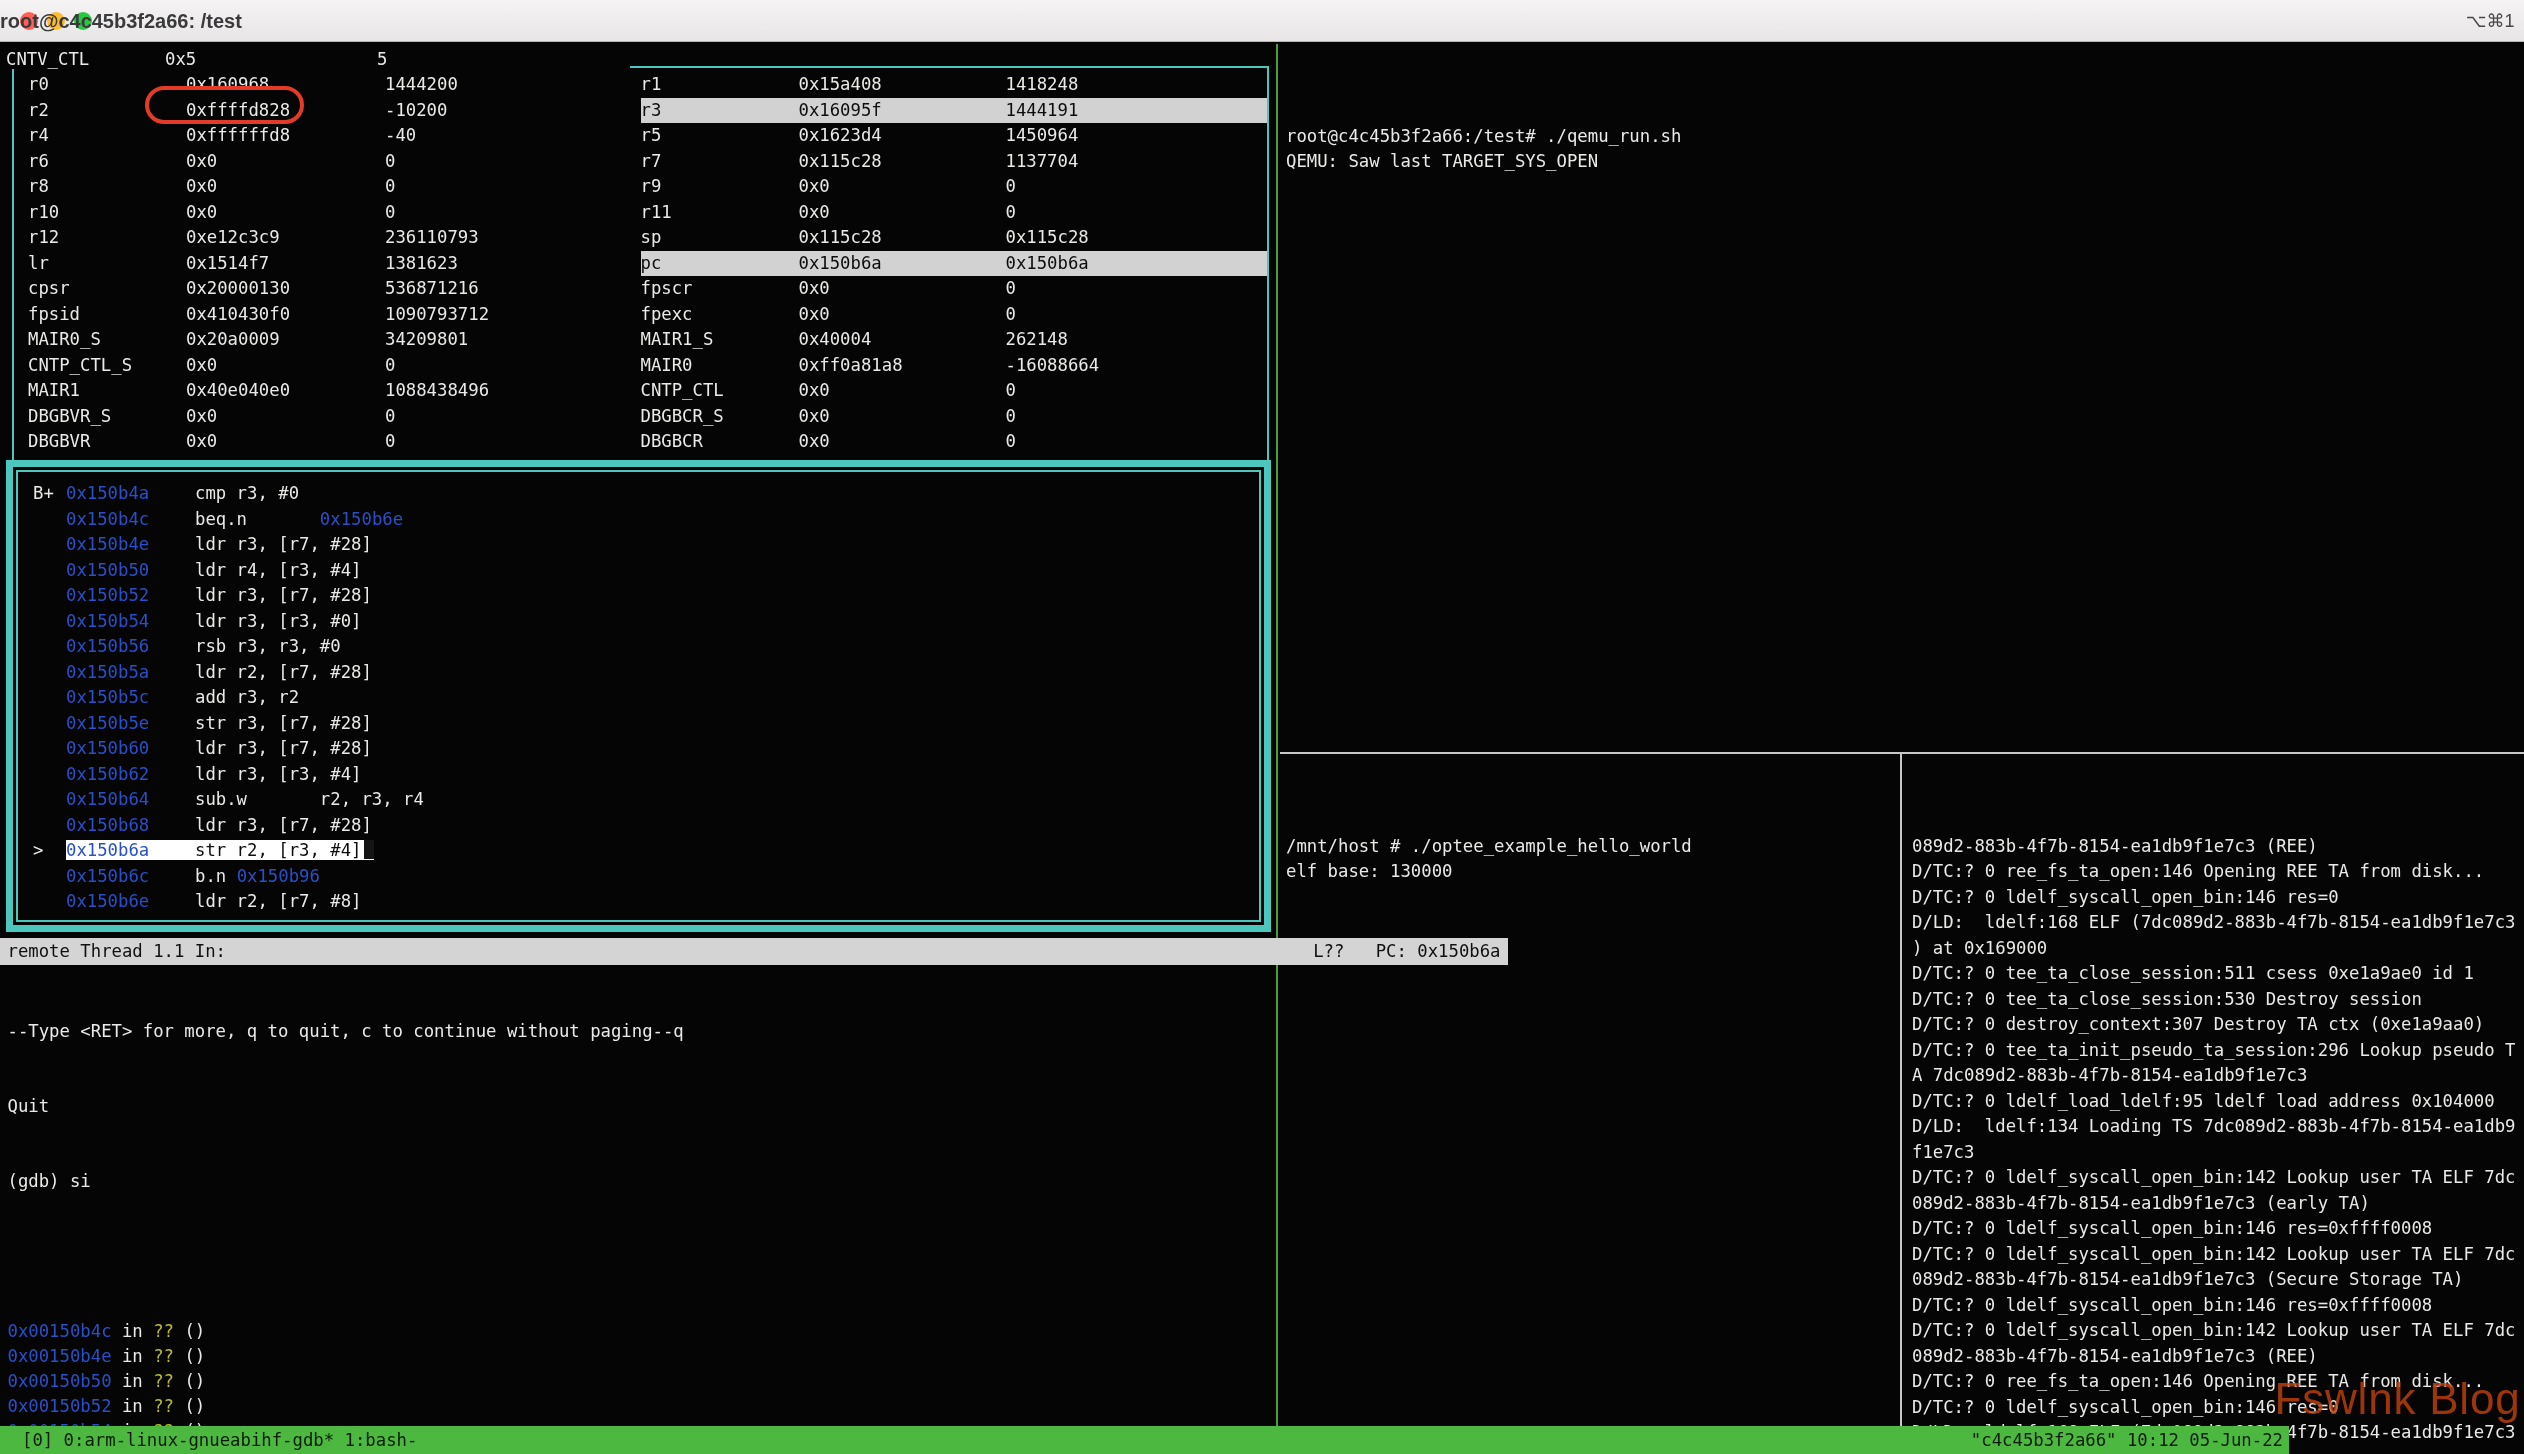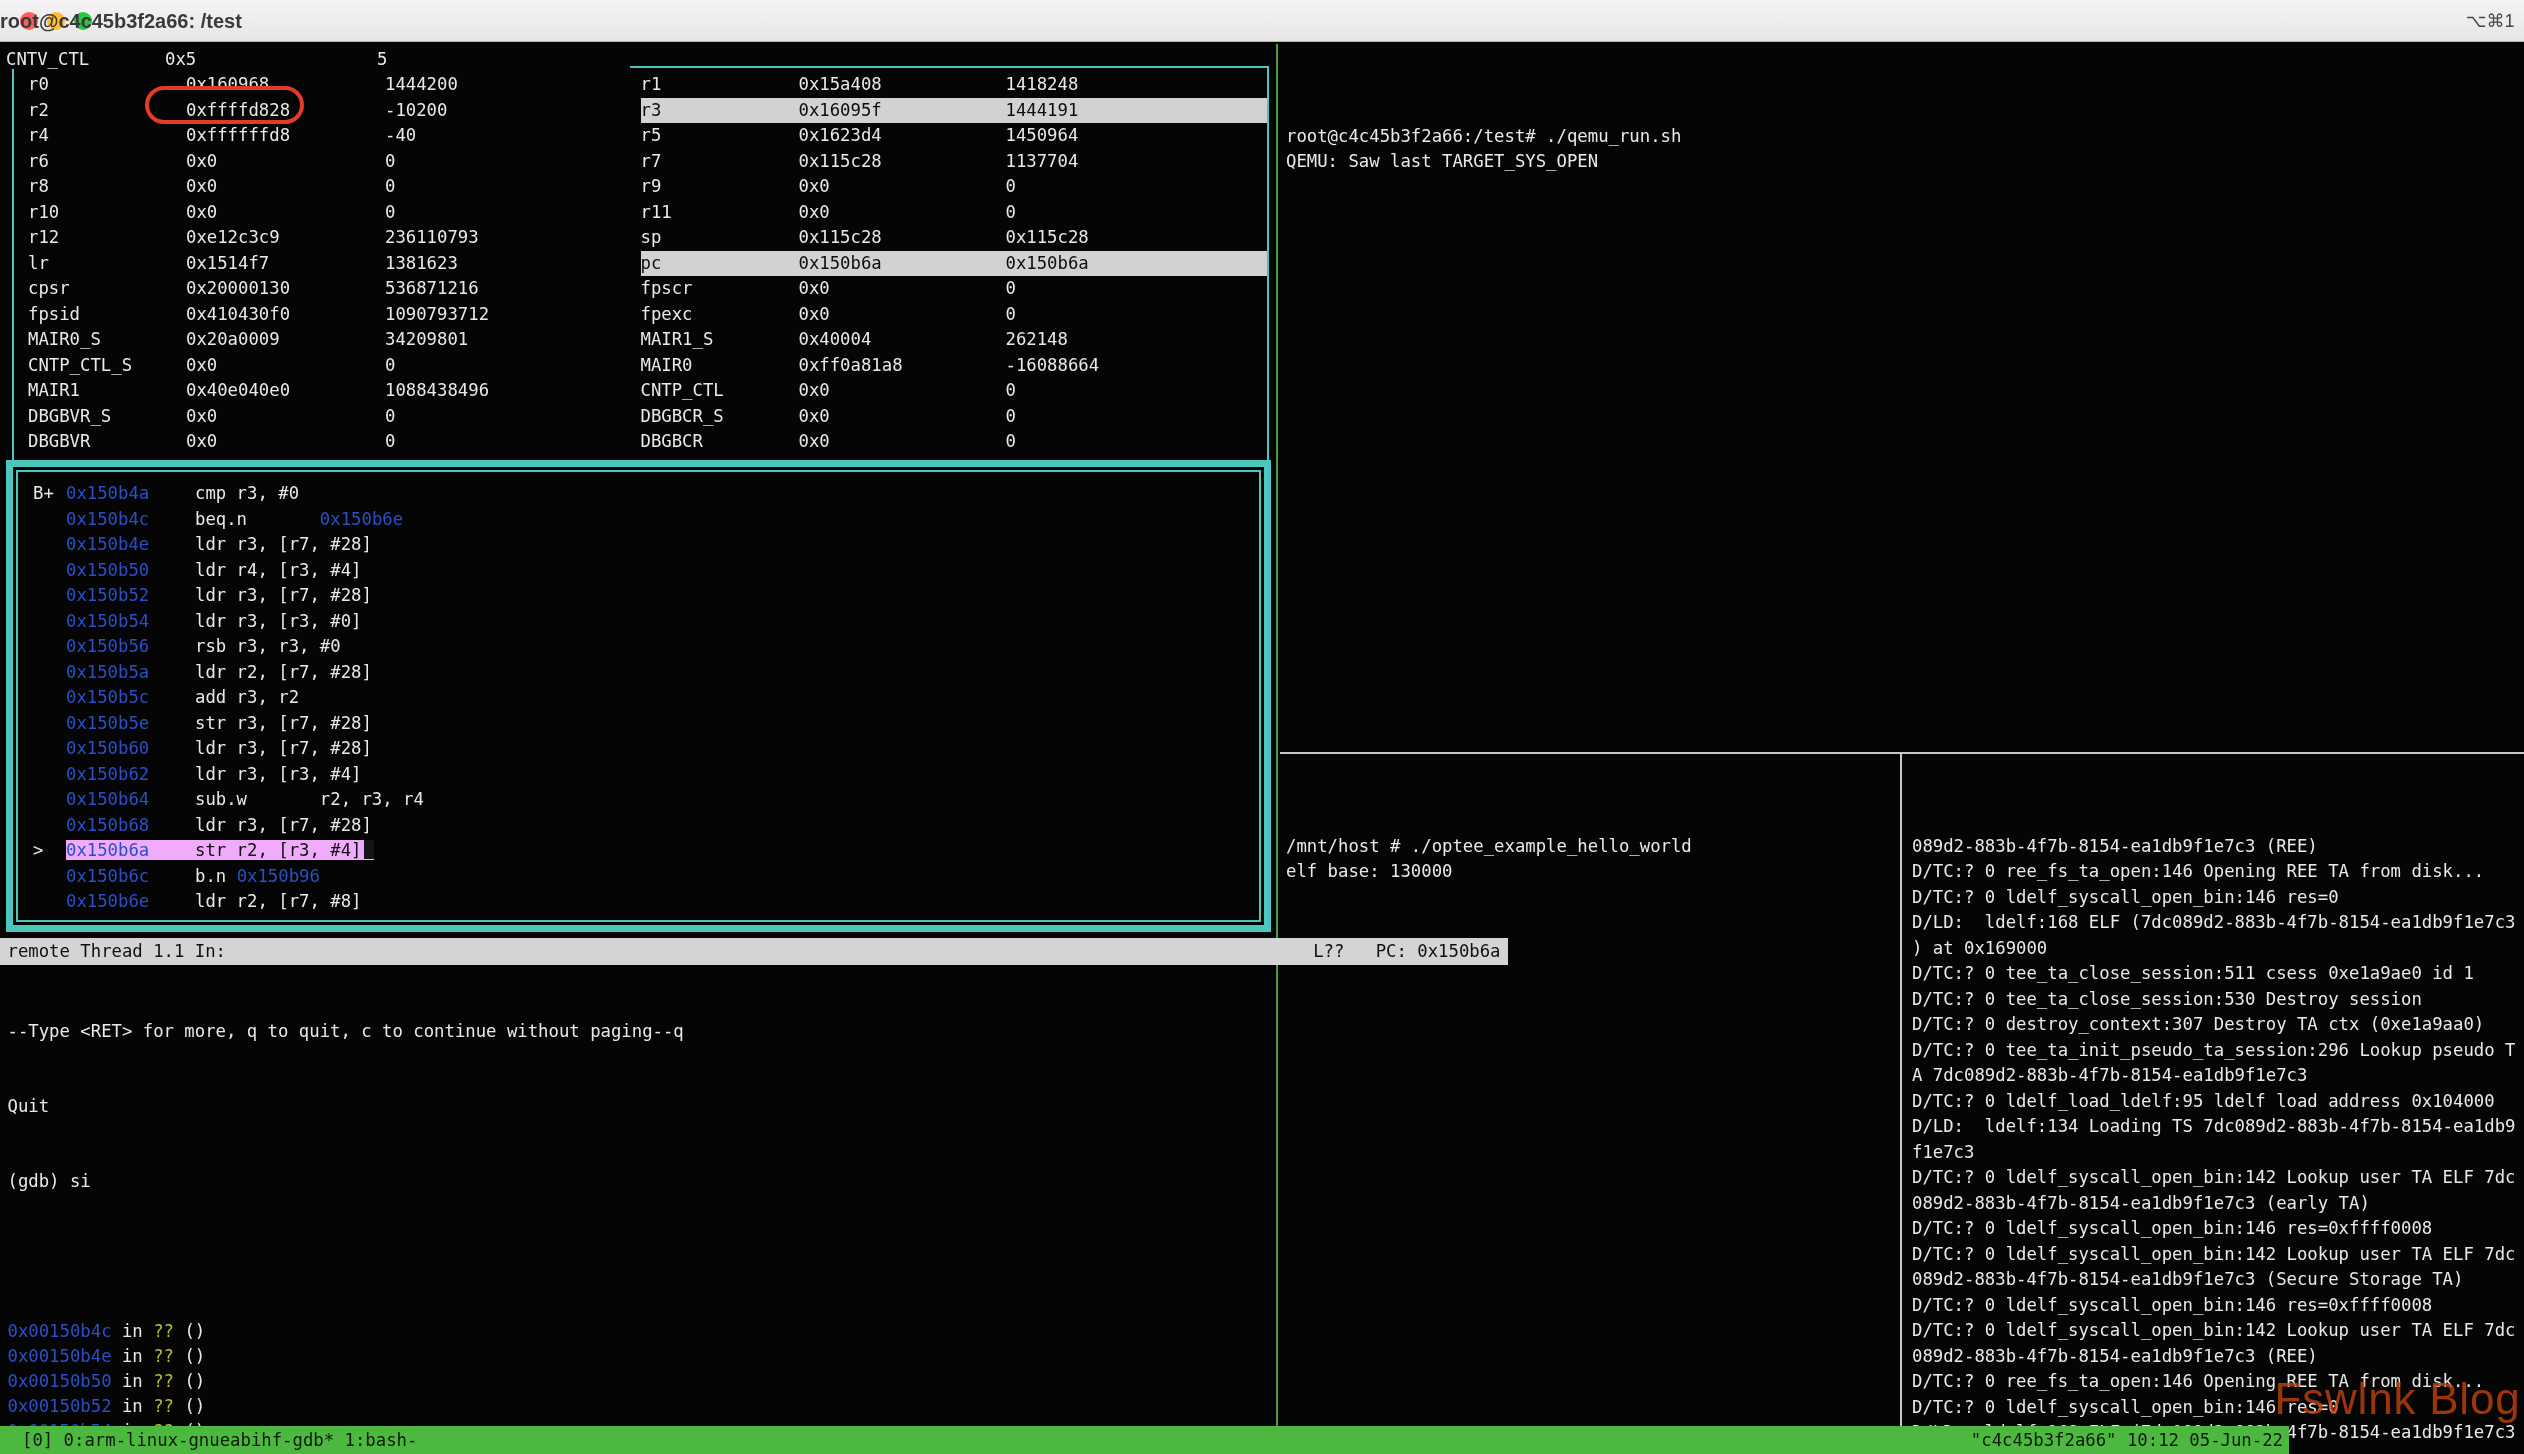--- a/index.html
+++ b/index.html
@@ -39,21 +39,21 @@
                border:4.5px solid #e23b27;border-radius:19.5px;z-index:6}
 
   
   .dis-box{position:absolute;left:6px;top:460px;width:1265px;height:472px;border:7.5px solid #4cc7be}
   .dis-inner{position:absolute;left:3px;top:3px;right:3px;bottom:3px;border:2.3px solid #4cc7be;
              padding:9px 16px 0 15px;overflow:hidden}
   .dis-line{height:25.5px;line-height:25.5px;white-space:pre}
   .dis-marker{display:inline-block;width:33px}
   .dis-addr{display:inline-block;width:129px;color:#2950c8}
   .dis-target{color:#2950c8}
-  .dis-line.current .hlw{background:#f0abfc}
+  .dis-line.current .hlw{background:#ffffff}
   .dis-line.current .dis-instr{color:#0d0d0d}
   .dis-cursor{display:none}
   .dis-line.current .dis-cursor{display:inline-block;width:9.8px;height:19.5px;background:#151515;
                                 vertical-align:-3px;margin-left:2.3px}
 
   
   .status{position:absolute;left:0;top:938px;width:1508px;height:27px;background:#d4d4d4;
           color:#101010;line-height:27px;white-space:pre;padding:0 7.5px;z-index:4}
   .status-right{position:absolute;right:7.5px;top:0}
   .cli{position:absolute;left:7.5px;top:969px;line-height:25px;white-space:pre;z-index:3}

